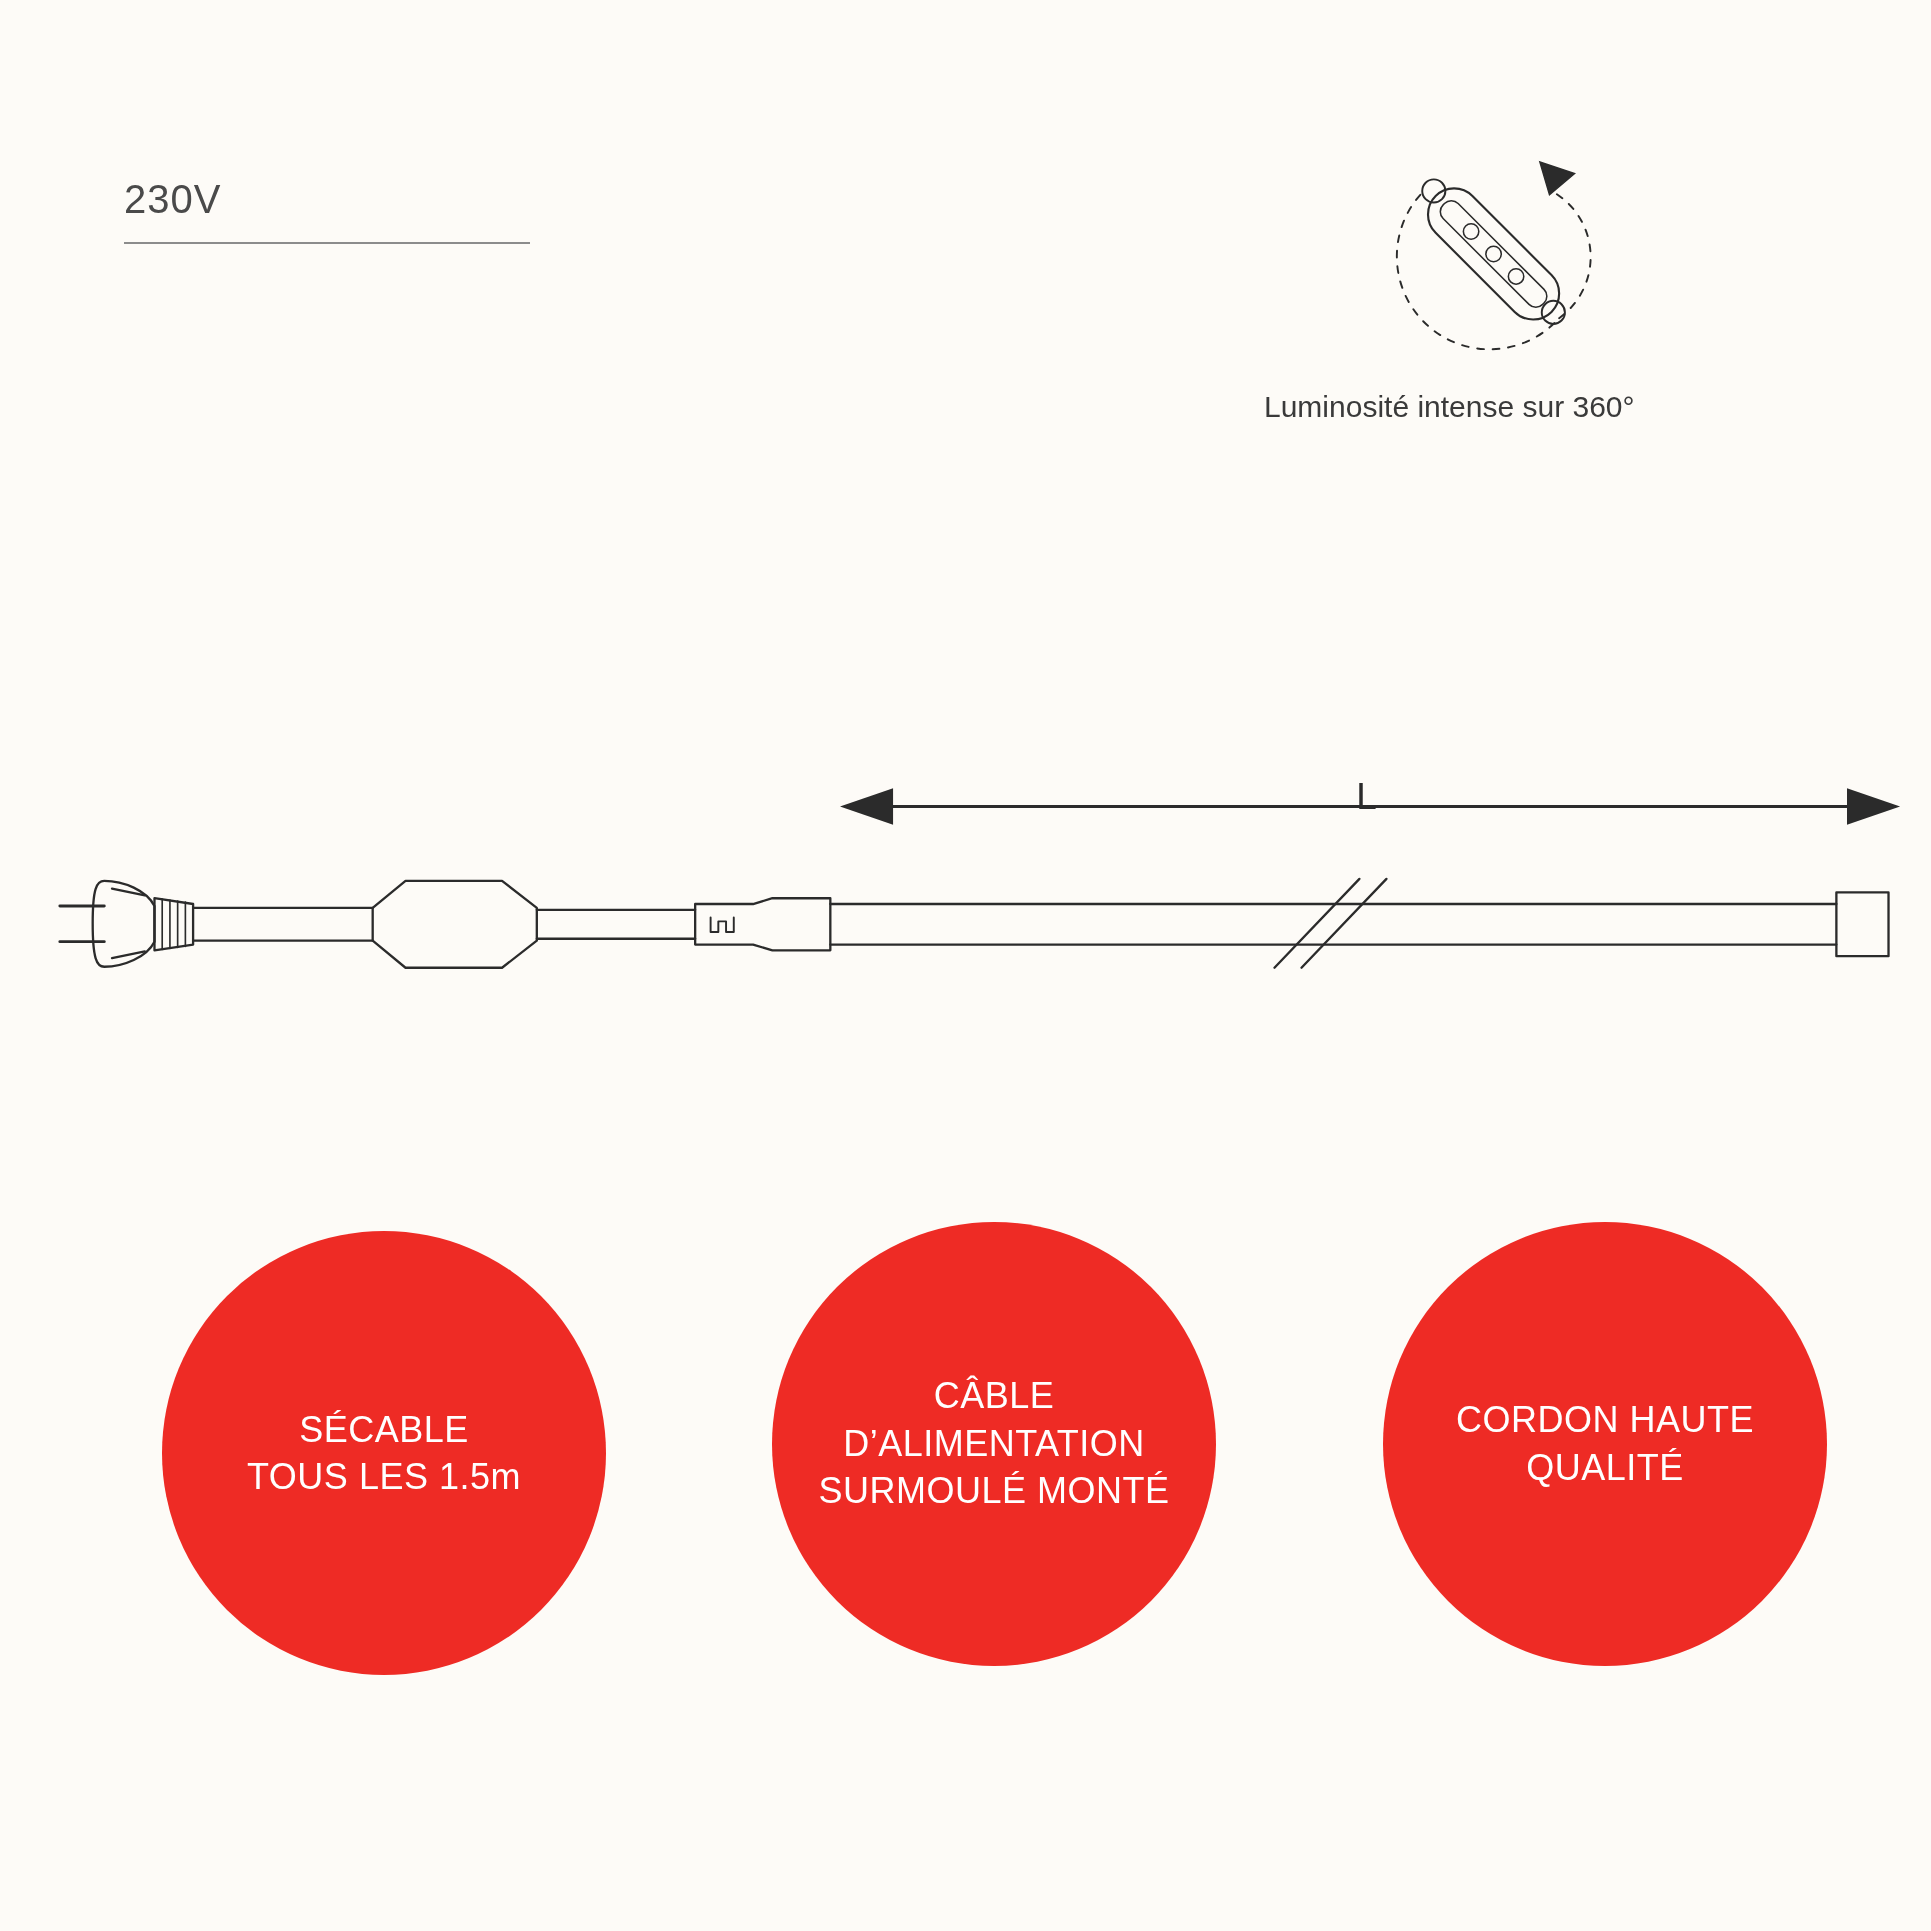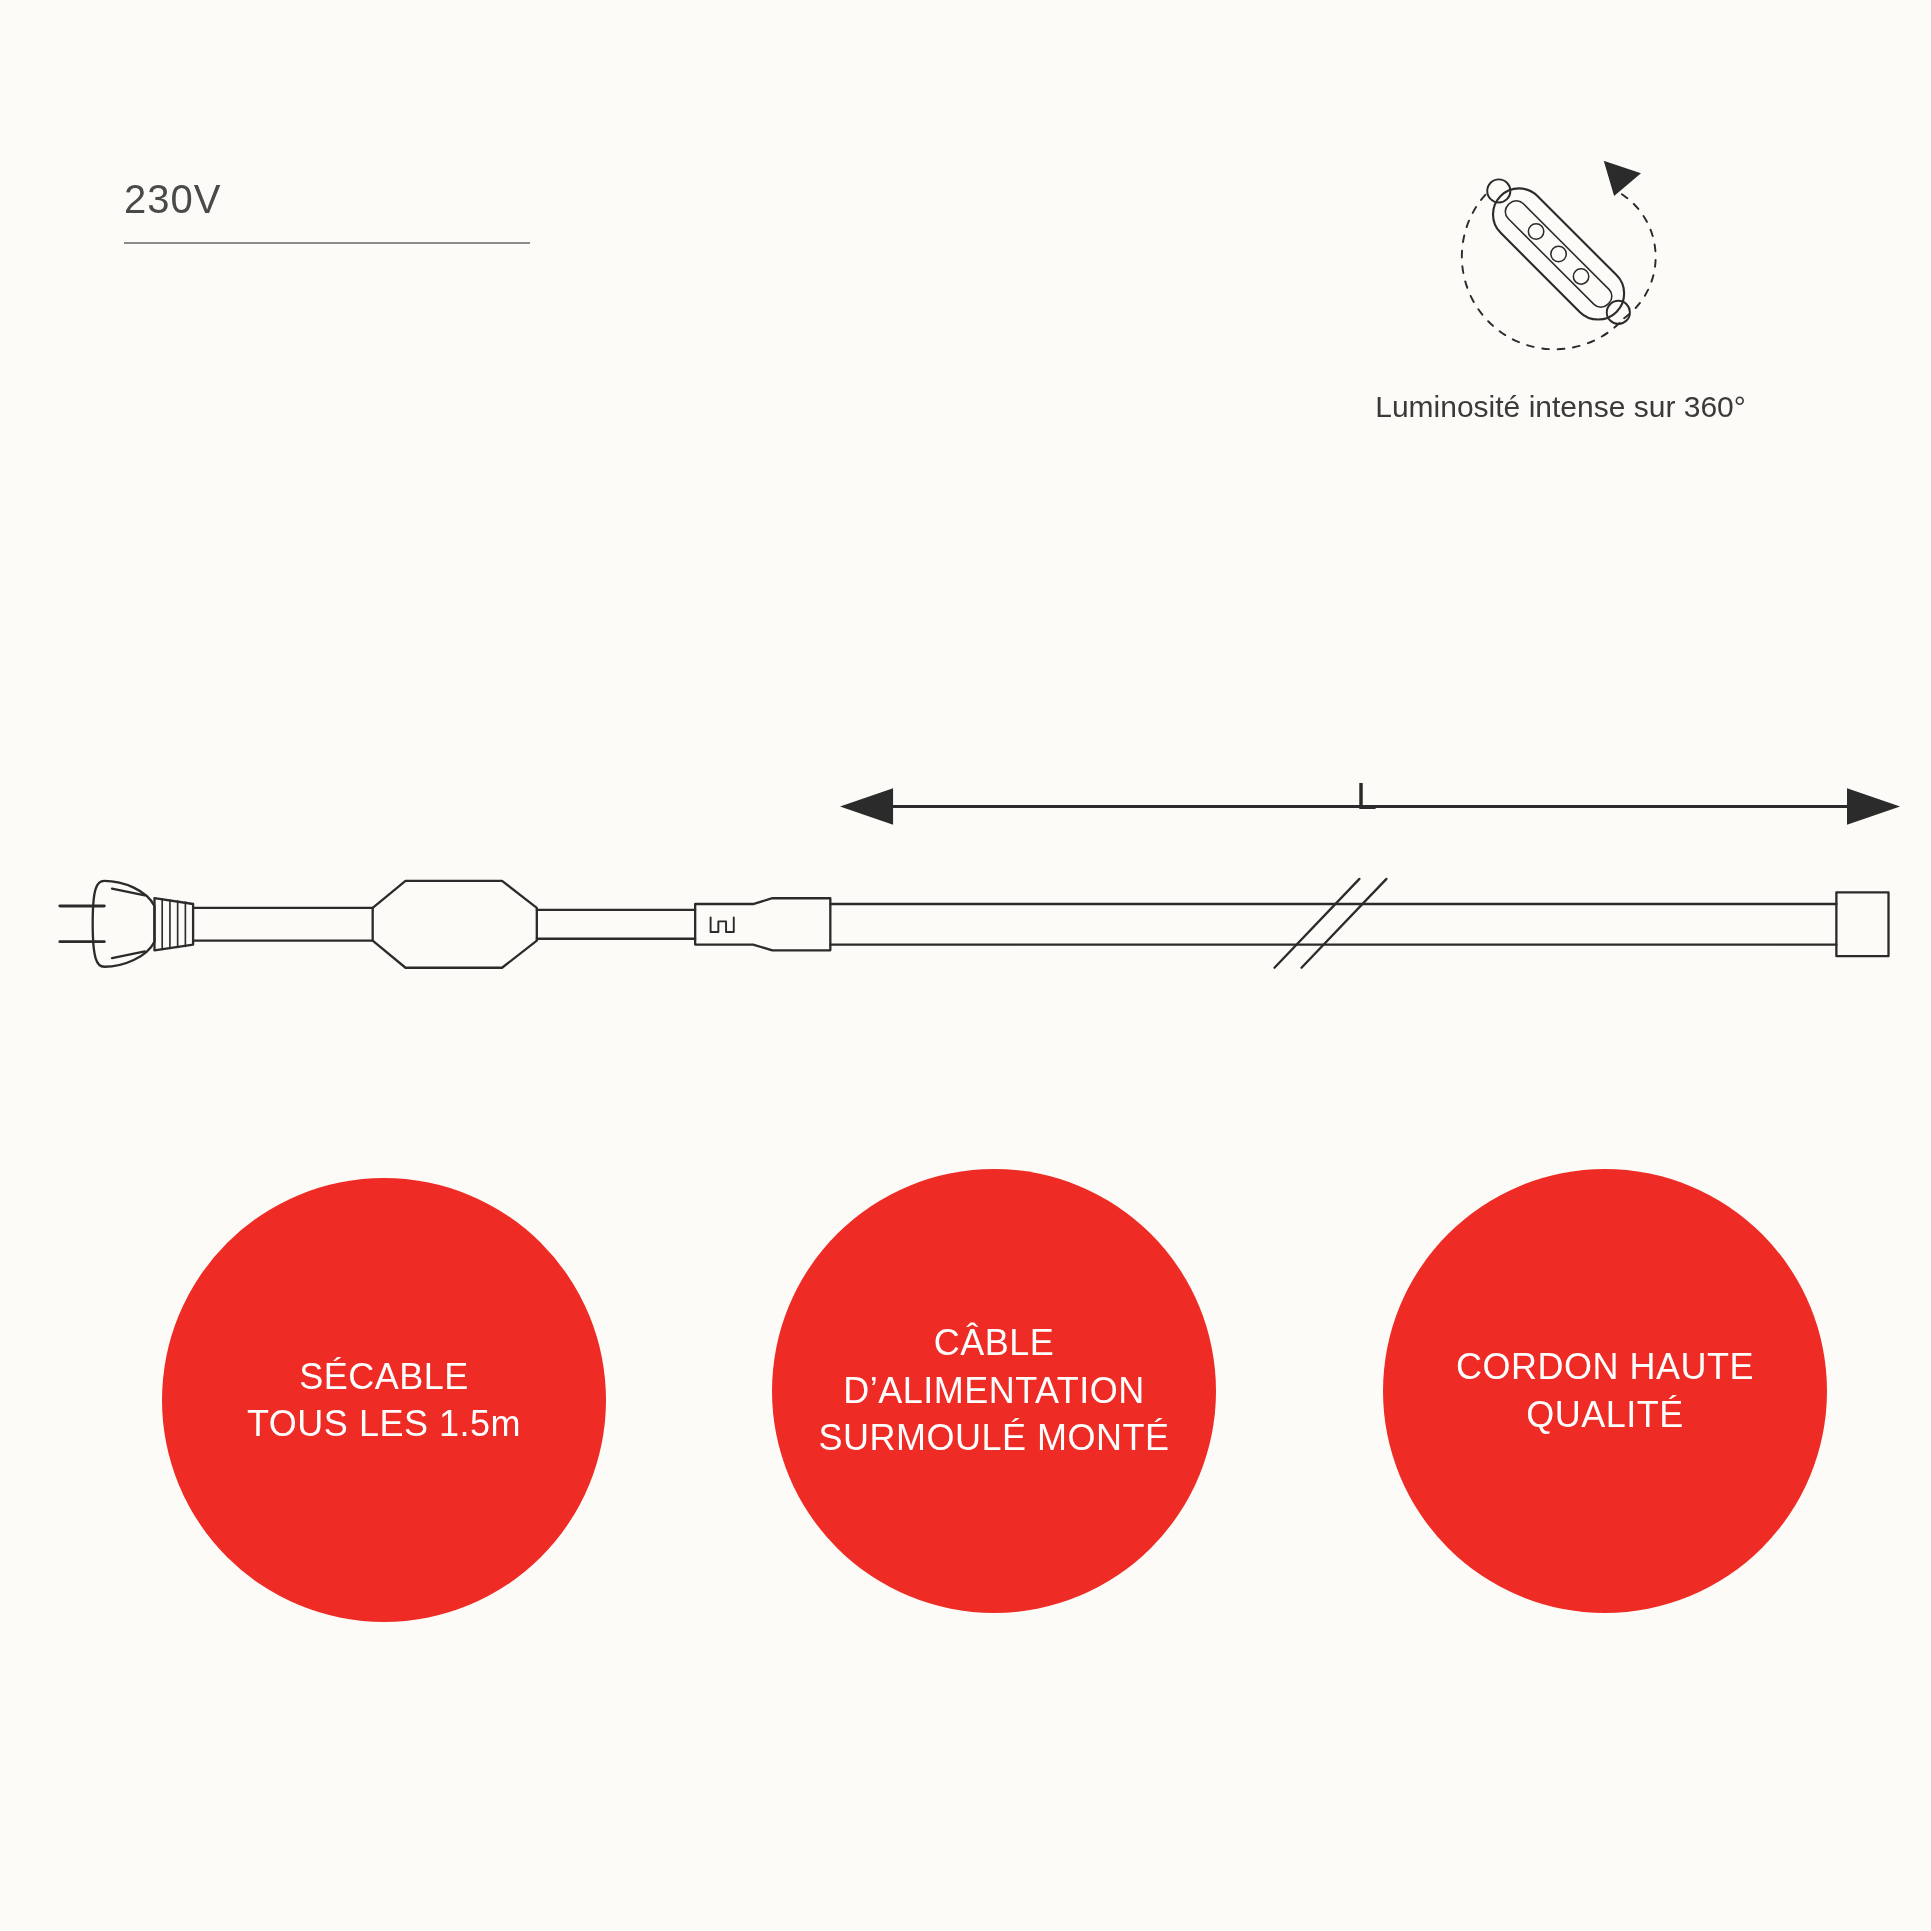--- a/index.html
+++ b/index.html
@@ -33,24 +33,23 @@
   #voltage-rule {
     margin-top: 23px;
     width: 406px;
     height: 1.9px;
     background: #8c8c8c;
   }
 
   
   #icon360-block {
     position: absolute;
-    left: 1329px;
+    left: 1264px;
     top: 135px;
     width: 463px;
-    text-align: center;
   }
   #icon360-svg-wrap {
     width: 251px;
     height: 241px;
     margin: 0 auto;
   }
   #icon360-caption {
     margin-top: 13.5px;
     font-size: 30px;
     color: #3a3a3a;
@@ -74,21 +73,21 @@
     font-size: 37px;
     color: #2a2a2a;
     background: #fdfbf7;
     padding: 3.9px 0;
   }
 
   
   #bubbles {
     position: absolute;
     left: 0;
-    top: 1159px;
+    top: 1212px;
     width: 1882px;
     height: 502px;
   }
   .bubble {
     position: absolute;
     width: 444px;
     height: 444px;
     border-radius: 50%;
     display: flex;
     align-items: center;

